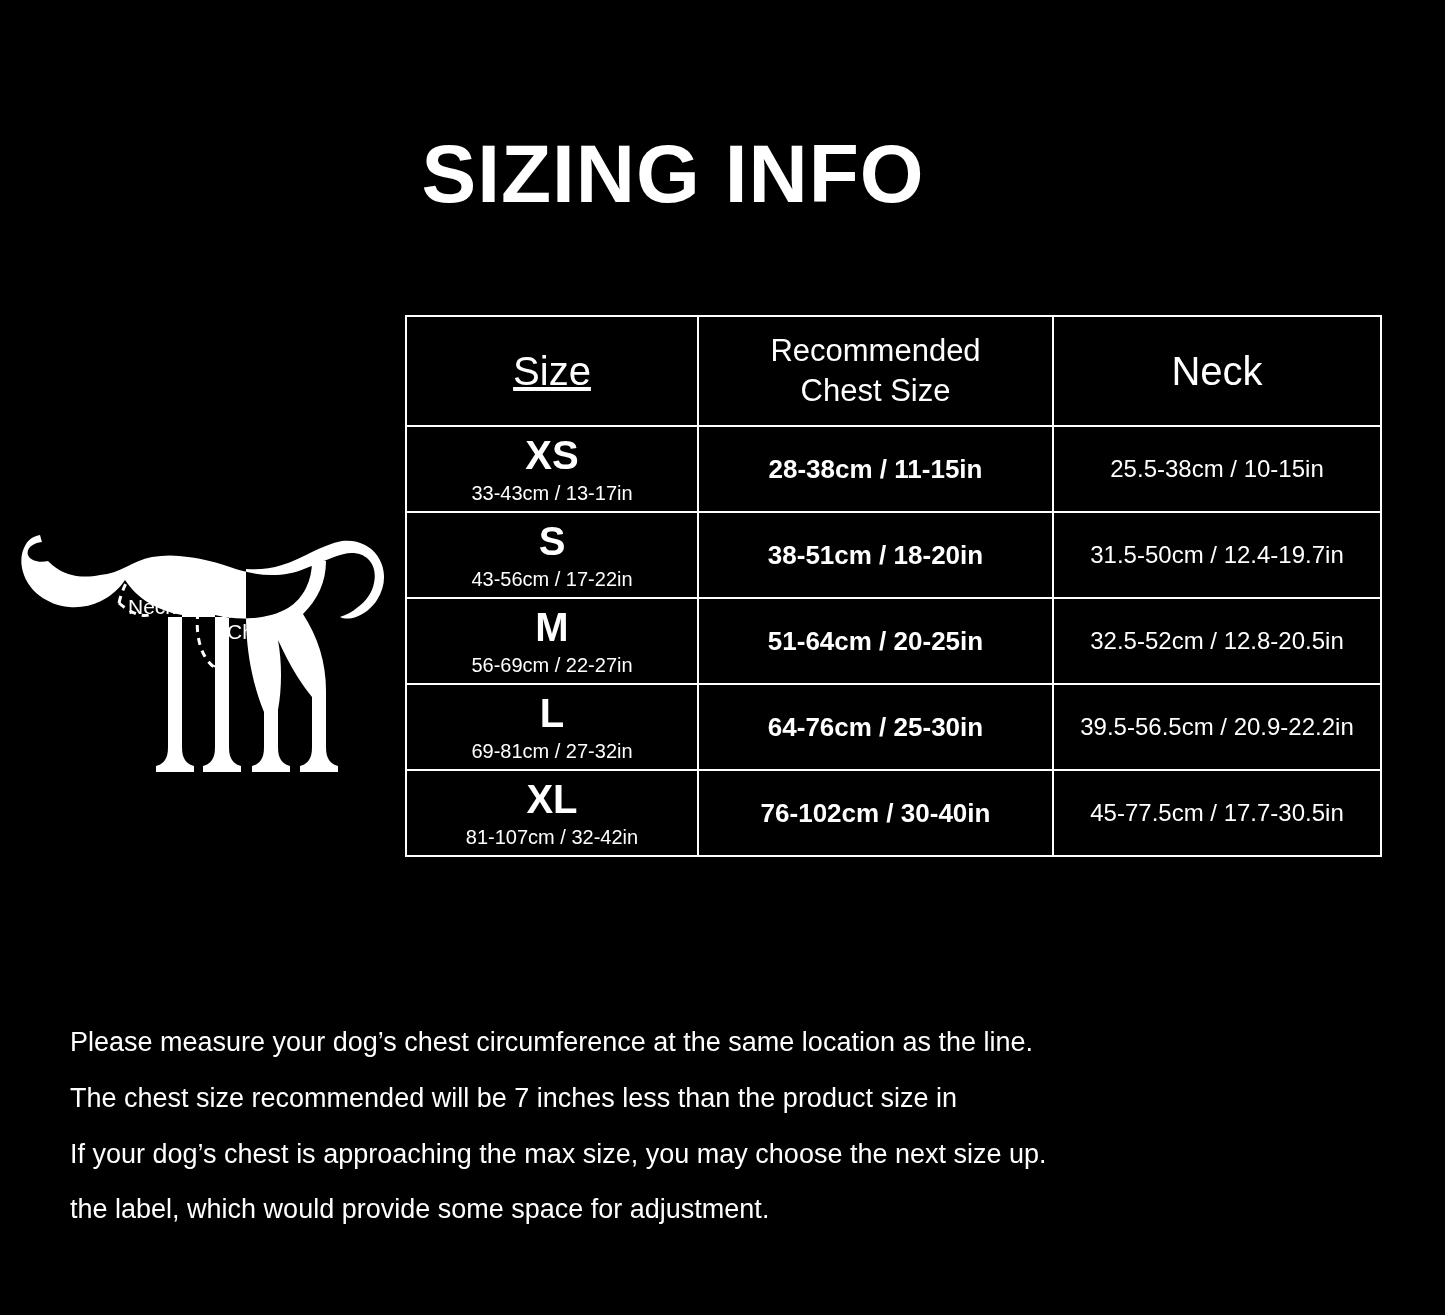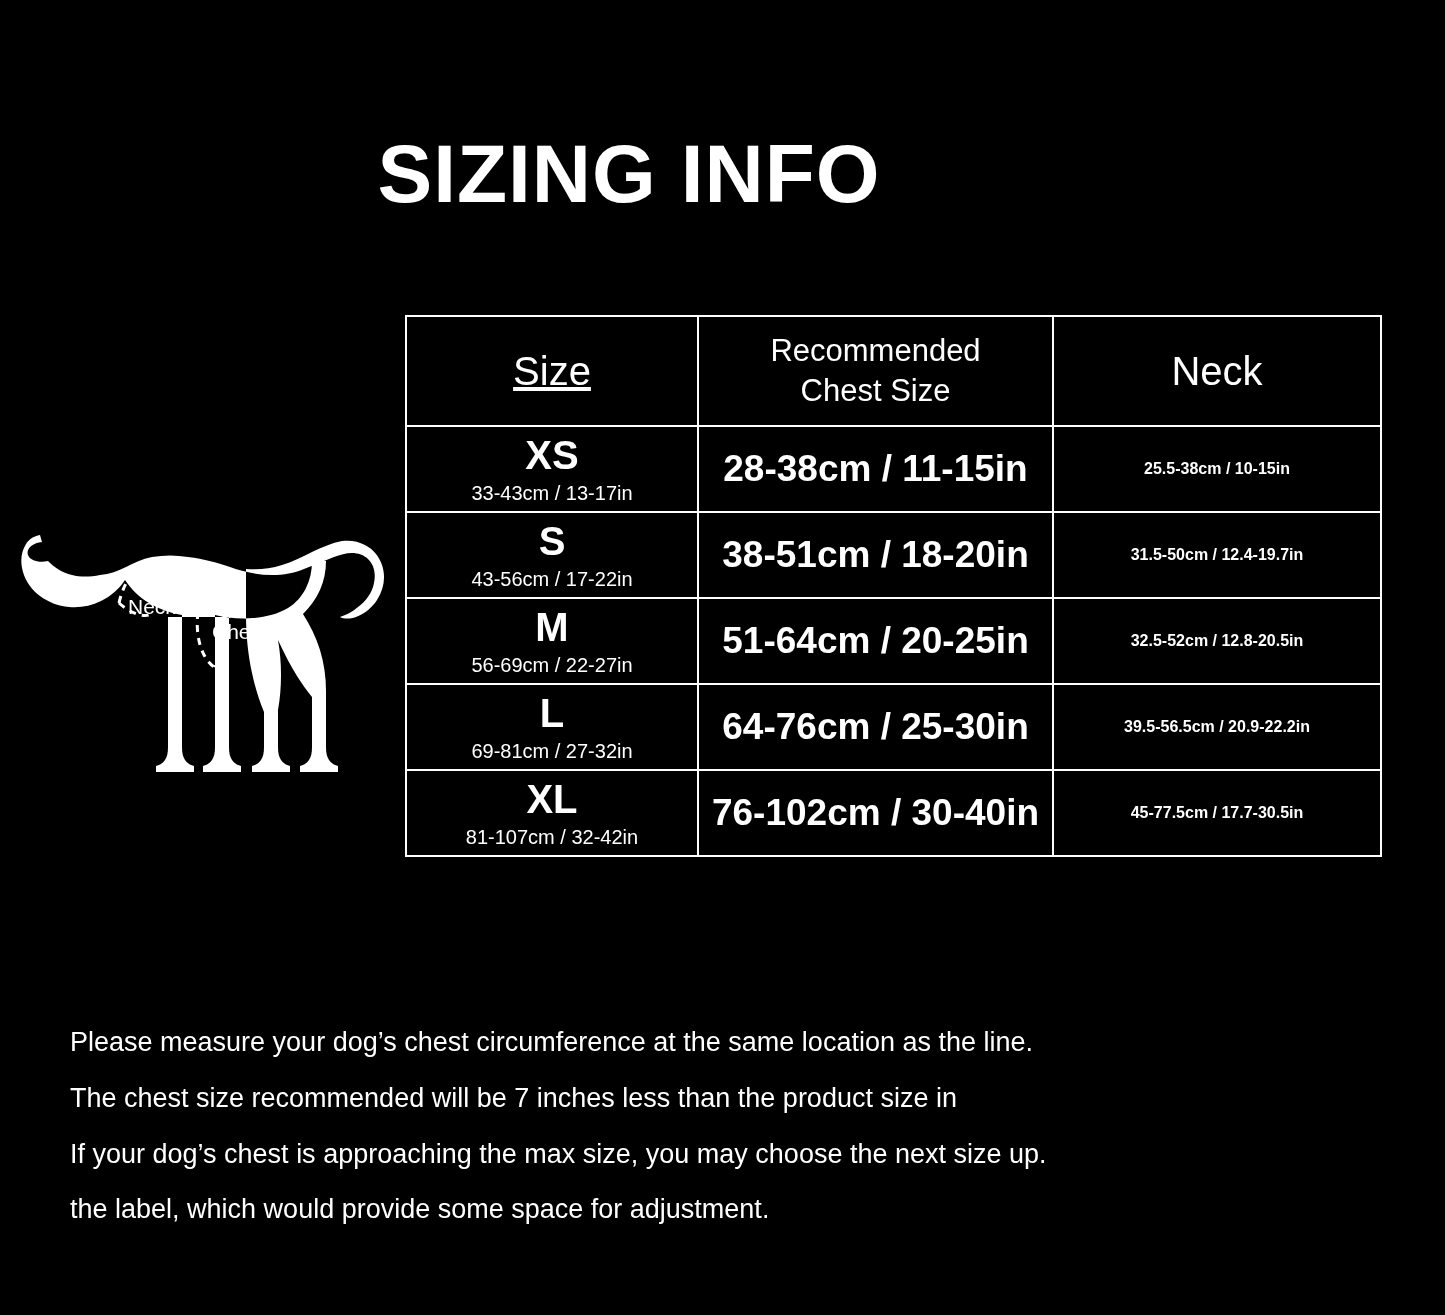--- a/index.html
+++ b/index.html
@@ -19,41 +19,42 @@
   .page-title {
     position: absolute;
     top: 78px;
     left: 0;
     width: 1258px;
     text-align: center;
     font-size: 82px;
     font-weight: bold;
     letter-spacing: 1px;
     line-height: 1;
+    padding-left: 44px;
   }
 
   
   .dog-figure {
     position: absolute;
     left: 18px;
     top: 495px;
     width: 380px;
     height: 320px;
   }
   .dog-figure svg {
     display: block;
   }
   .dog-label {
     position: absolute;
     font-size: 21px;
     color: #ffffff;
     font-family: "Liberation Sans", sans-serif;
   }
   .dog-label.neck { left: 110px; top: 100px; }
-  .dog-label.chest { left: 194px; top: 125px; }
+  .dog-label.chest { left: 209px; top: 125px; }
 
   
   .size-table {
     position: absolute;
     left: 405px;
     top: 315px;
     width: 975px;
     border-collapse: collapse;
     table-layout: fixed;
   }
@@ -92,28 +93,28 @@
     font-size: 40px;
     font-weight: bold;
     line-height: 1.05;
   }
   .cell-size-range {
     font-size: 20px;
     font-weight: normal;
     margin-top: 6px;
   }
   .cell-chest {
-    font-size: 37px;
+    font-size: 26px;
     font-weight: bold;
     white-space: nowrap;
     margin-left: 14px;
   }
   .cell-neck {
-    font-size: 16px;
-    font-weight: bold;
+    font-size: 24px;
+    font-weight: normal;
     white-space: nowrap;
   }
 
   
   .notes {
     position: absolute;
     left: 70px;
     top: 995px;
     width: 1320px;
     margin-top: 31px;

